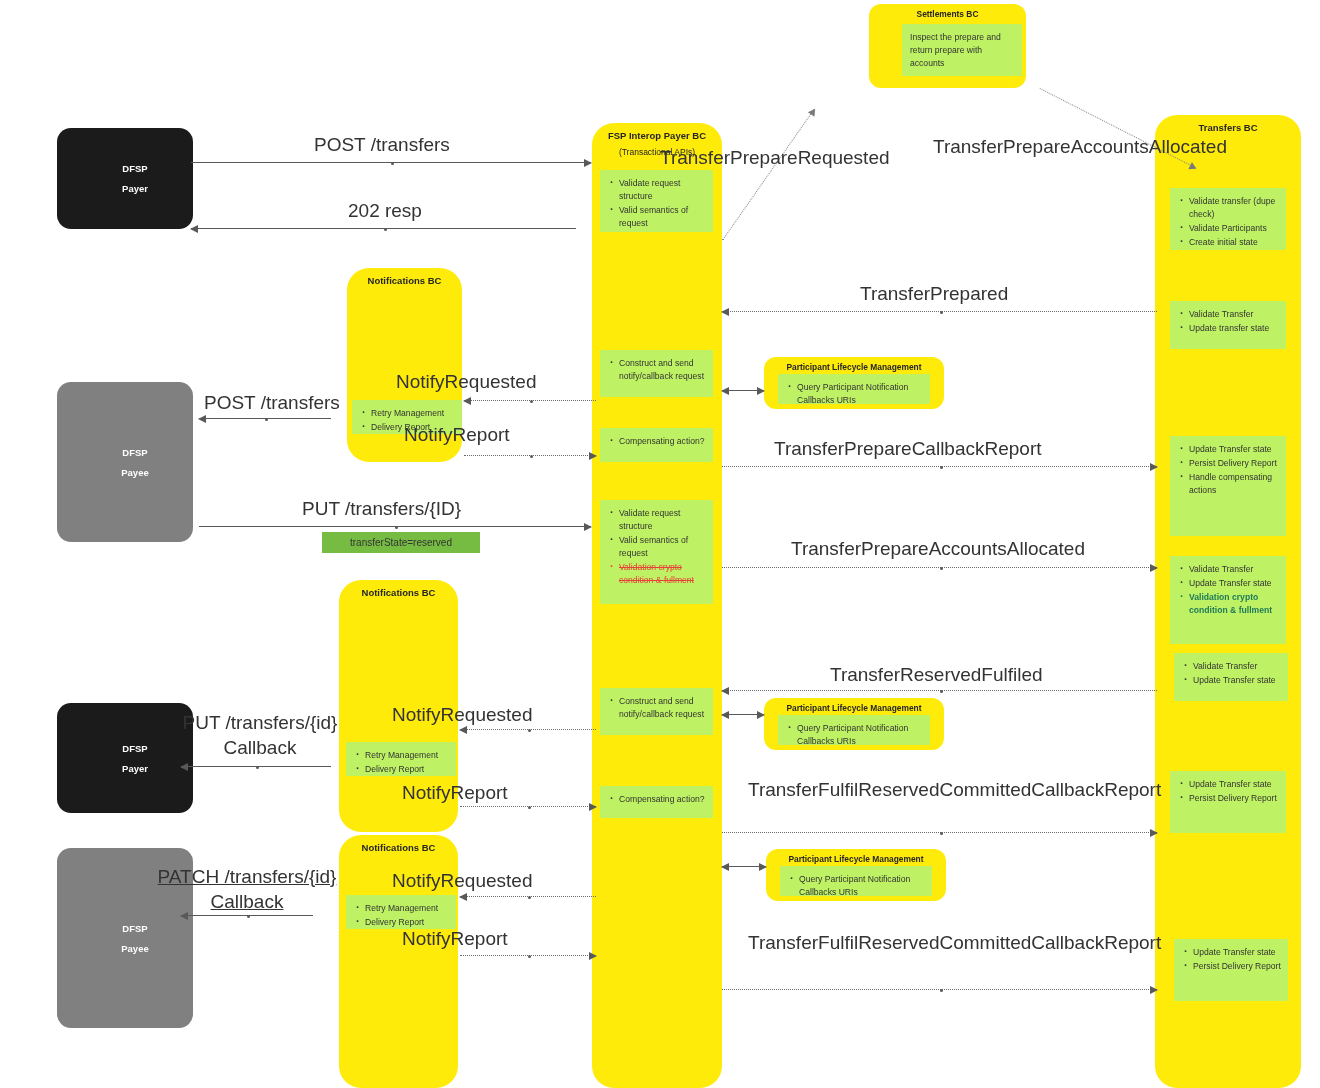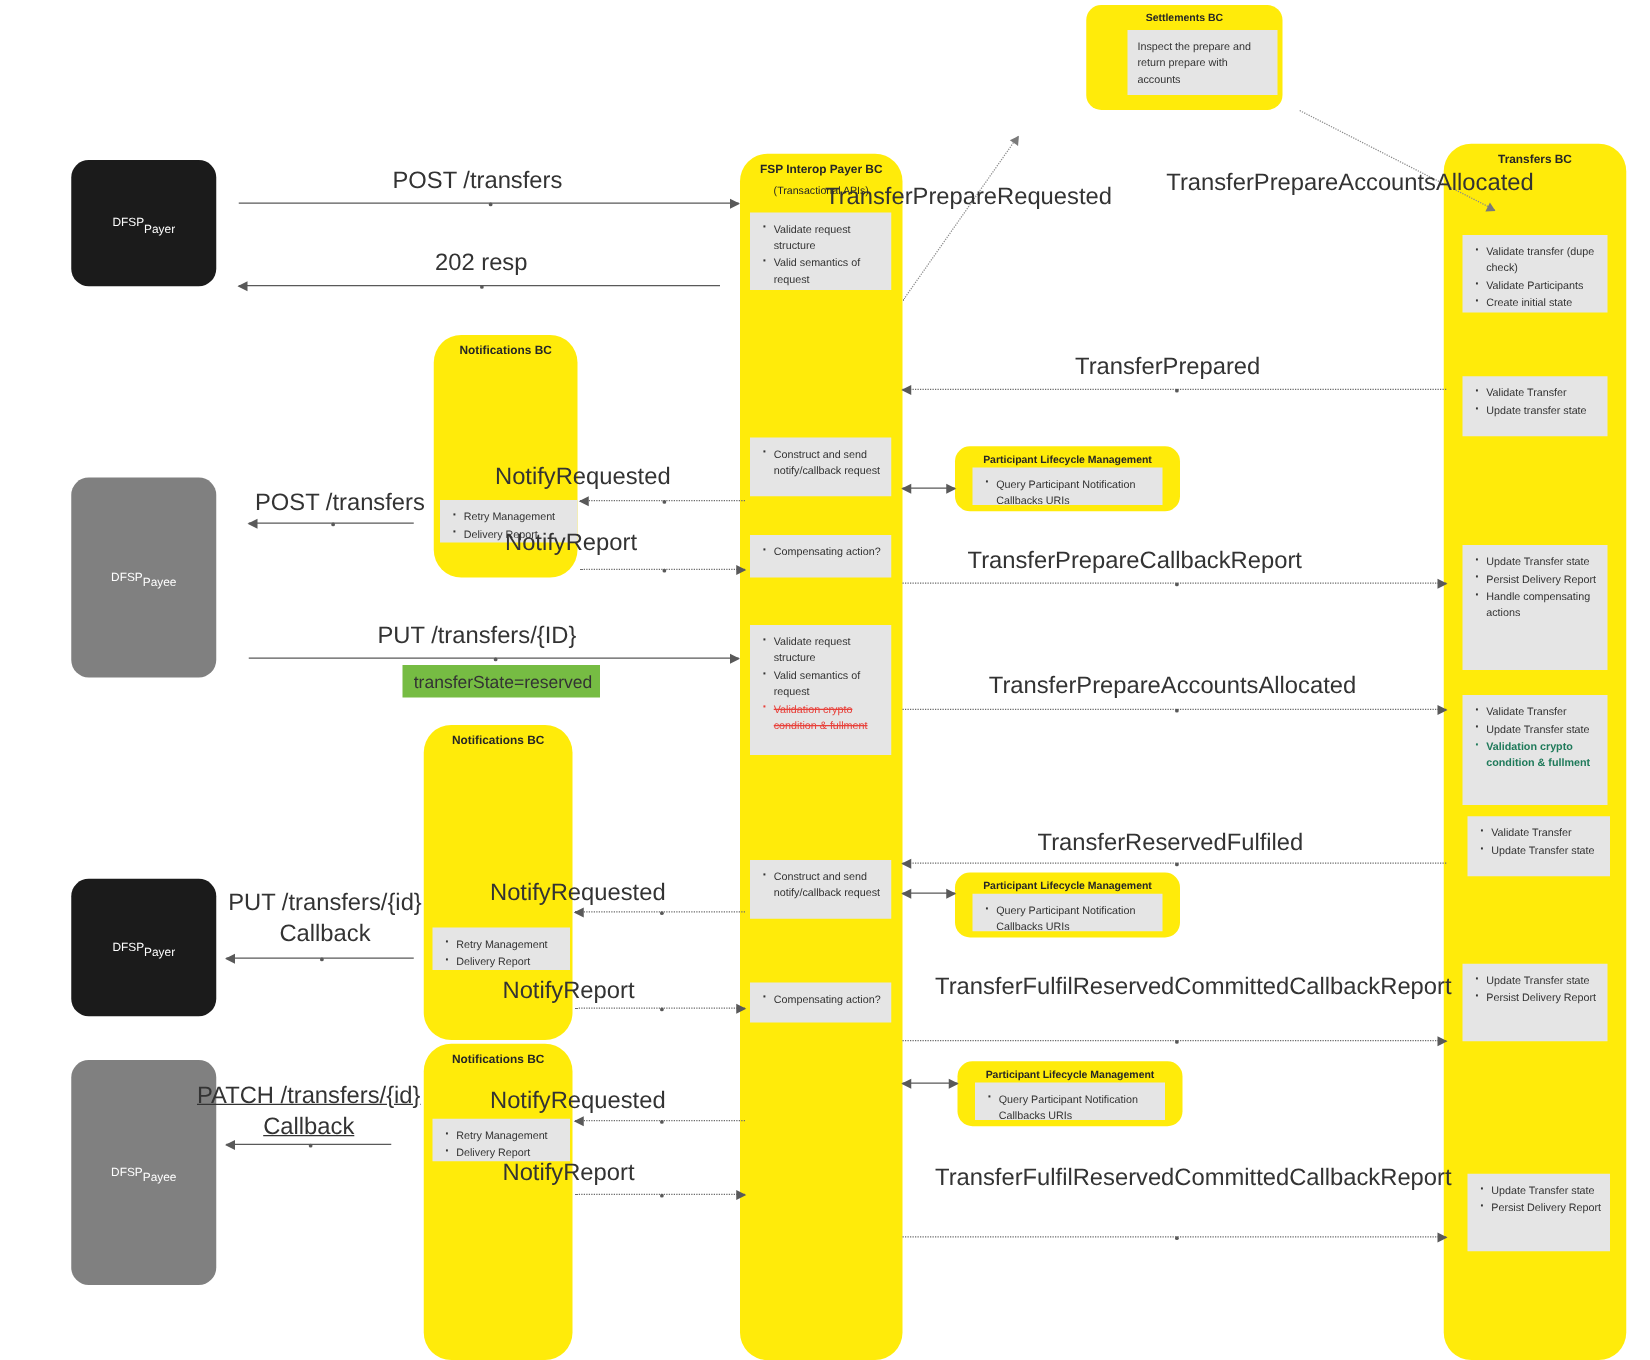--- a/index.html
+++ b/index.html
@@ -14,28 +14,28 @@
   .title-bar span{font-size:28px;color:#333;letter-spacing:.2px;font-weight:400;}
 
   
   .lane{position:absolute;background:#ffeb0a;border-radius:22px;}
   .lane-title{position:absolute;width:100%;text-align:center;top:7px;
     font-size:9.5px;font-weight:bold;color:#262626;}
   .lane-sub{position:absolute;width:100%;text-align:center;top:24px;
     font-size:8.5px;color:#262626;}
 
   
-  .actor{position:absolute;border-radius:14px;display:flex;
-    align-items:center;justify-content:center;color:#ffffff;font-size:9.5px;font-weight:normal;}
+  .actor{position:absolute;border-radius:14px;display:flex;flex-direction:column;
+    align-items:center;justify-content:center;color:#ffffff;font-size:9.5px;font-weight:bold;padding-left:20px;}
   .actor .l2{margin-top:9px;}
   .actor-dark{background:#1b1b1b;}
   .actor-grey{background:#808080;}
 
   
-  .note{position:absolute;background:#e5e5e5;box-sizing:border-box;
+  .note{position:absolute;background:#bef264;box-sizing:border-box;
     padding:7px 6px 7px 8px;font-size:8.6px;line-height:13px;color:#333;}
   .note ul{margin:0;padding:0 0 0 11px;list-style:none;}
   .note li{position:relative;margin:0 0 1px 0;}
   .note li:before{content:"·";position:absolute;left:-9px;top:-1px;font-weight:bold;font-size:11px;}
   .note p{margin:0;}
   .note .green{color:#1f7a5a;font-weight:bold;}
   .note .red{color:#e8403a;text-decoration:line-through;}
 
   
   .sublane{position:absolute;background:#ffeb0a;border-radius:12px;}
@@ -49,21 +49,21 @@
     border-top:4px solid transparent;border-bottom:4px solid transparent;}
   .arrow .head.r{right:-1px;border-left:8px solid #595959;}
   .arrow .head.l{left:-1px;border-right:8px solid #595959;}
   .arrow .mid{position:absolute;top:-1.5px;left:50%;width:3px;height:3px;
     background:#595959;border-radius:50%;}
 
   
   .msg{position:absolute;font-size:19px;color:#333;line-height:25px;}
   .msg.c{text-align:center;}
 
-  .badge{position:absolute;background:#76bc43;color:#333;font-size:14px;
+  .badge{position:absolute;background:#76bc43;color:#333;font-size:10px;
     padding:5px 9px;white-space:nowrap;}
 
   
   .diag{position:absolute;border-top:1px dotted #8a8a8a;transform-origin:0 0;height:0;}
   .diag .head{position:absolute;top:-4px;width:0;height:0;
     border-top:4px solid transparent;border-bottom:4px solid transparent;}
   .diag .head.r{right:-1px;border-left:7px solid #7a7a7a;}
 </style>
 </head>
 <body>

